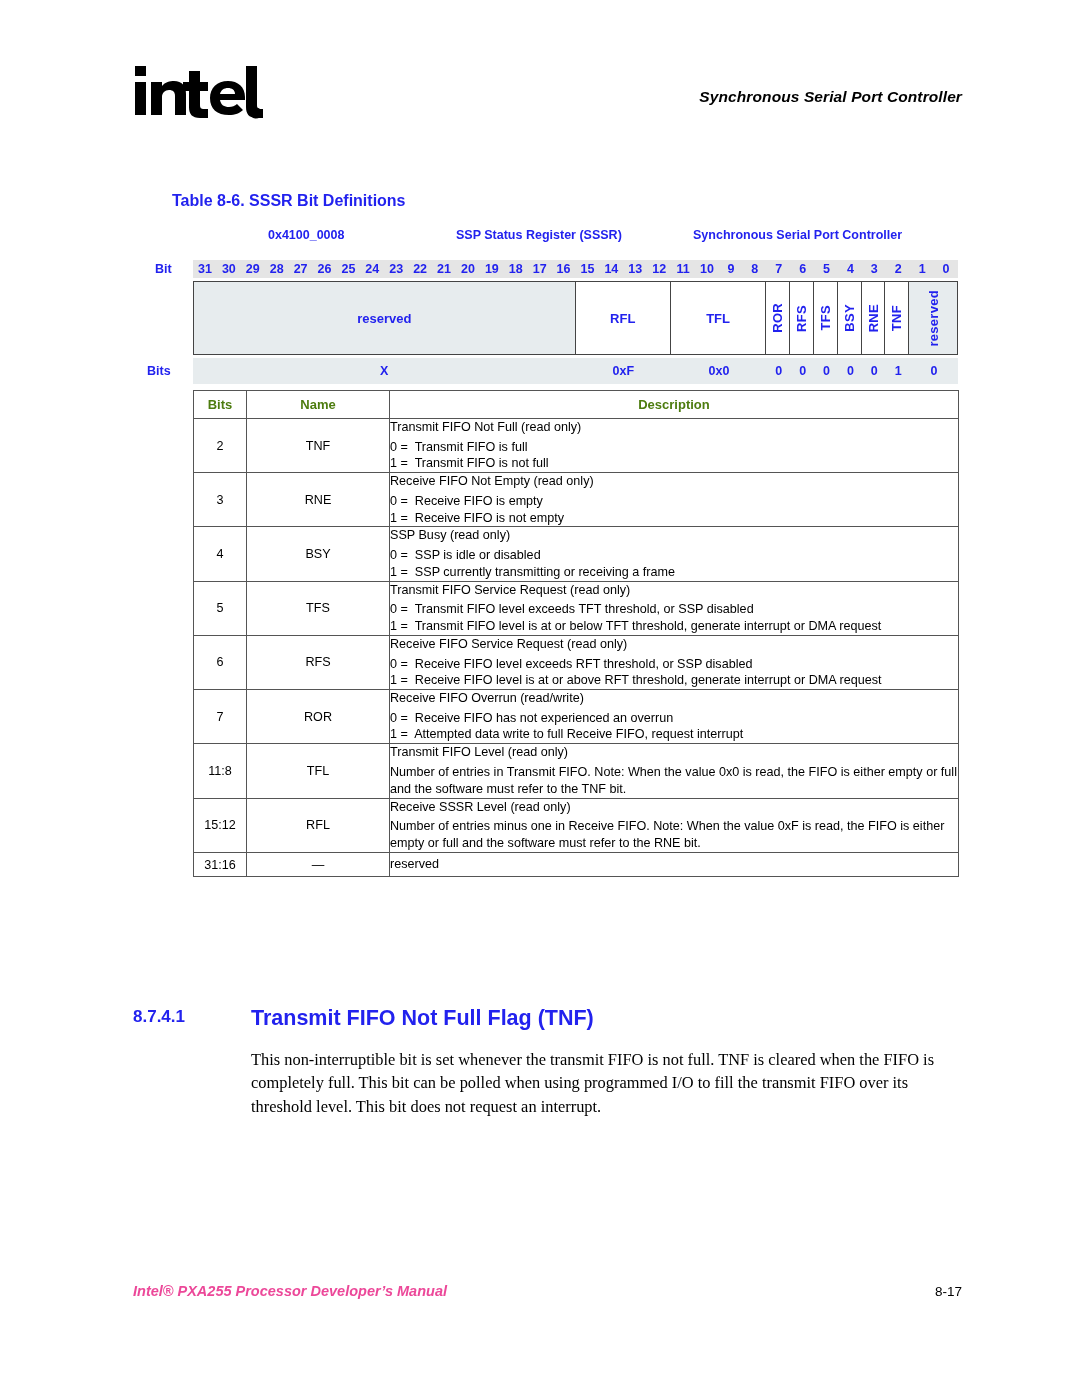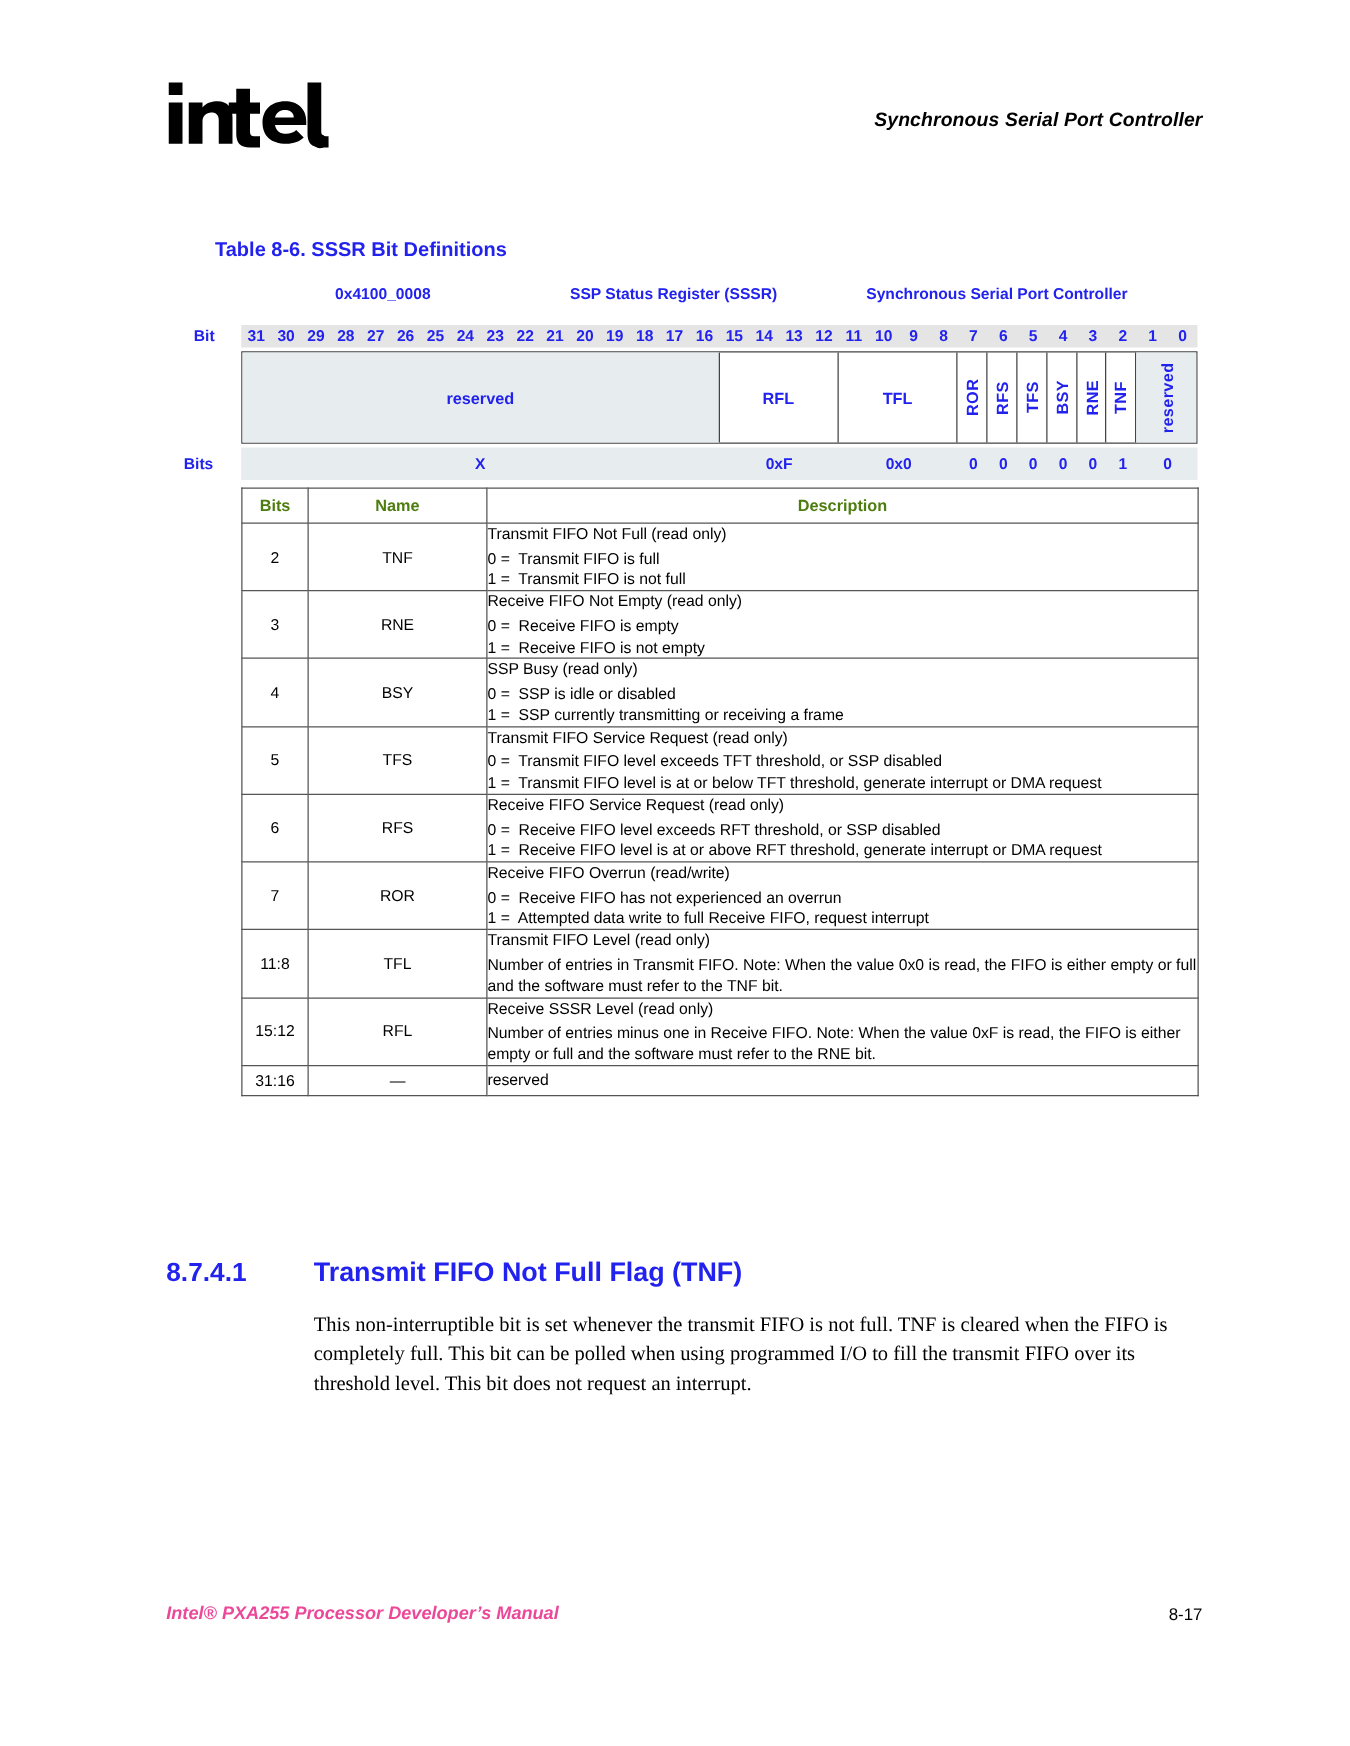--- a/index.html
+++ b/index.html
@@ -209,21 +209,21 @@
     display: block;
     line-height: 1.34;
   }
   .row-slim .cell-desc { padding-top: 3px; padding-bottom: 3px; }
 
   
   .sec-num {
     position: absolute;
     left: 133px;
     top: 1007px;
-    font-size: 21px;
+    font-size: 17px;
     font-weight: bold;
     color: #2222ee;
   }
   .sec-title {
     position: absolute;
     left: 251px;
     top: 1006px;
     font-size: 21.5px;
     font-weight: bold;
     color: #2222ee;

